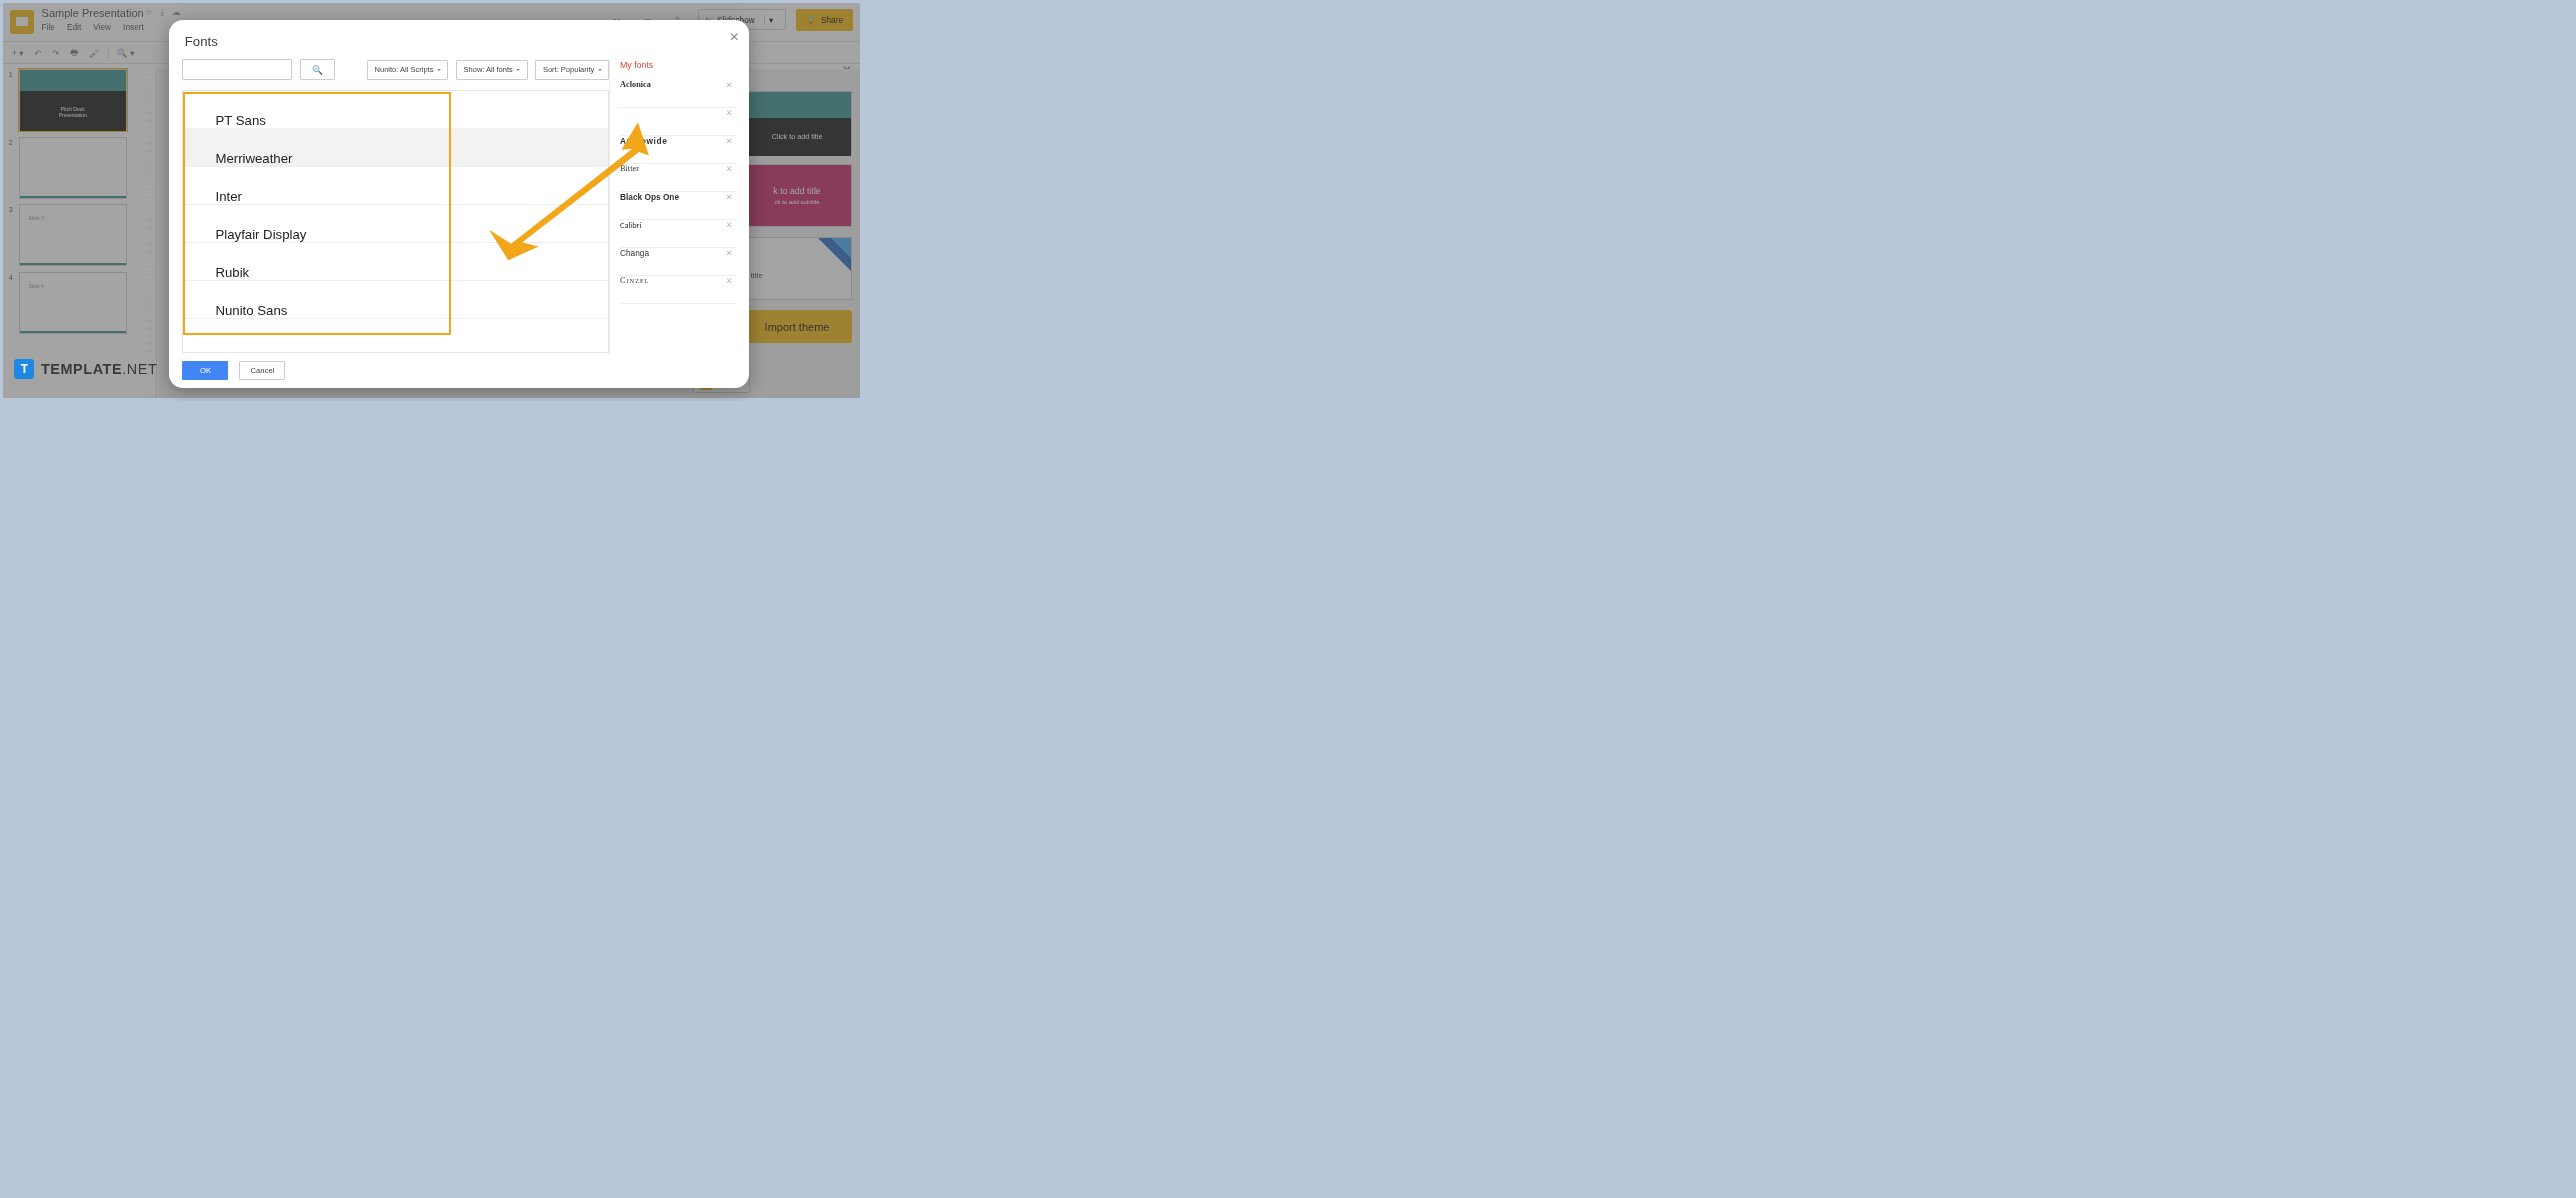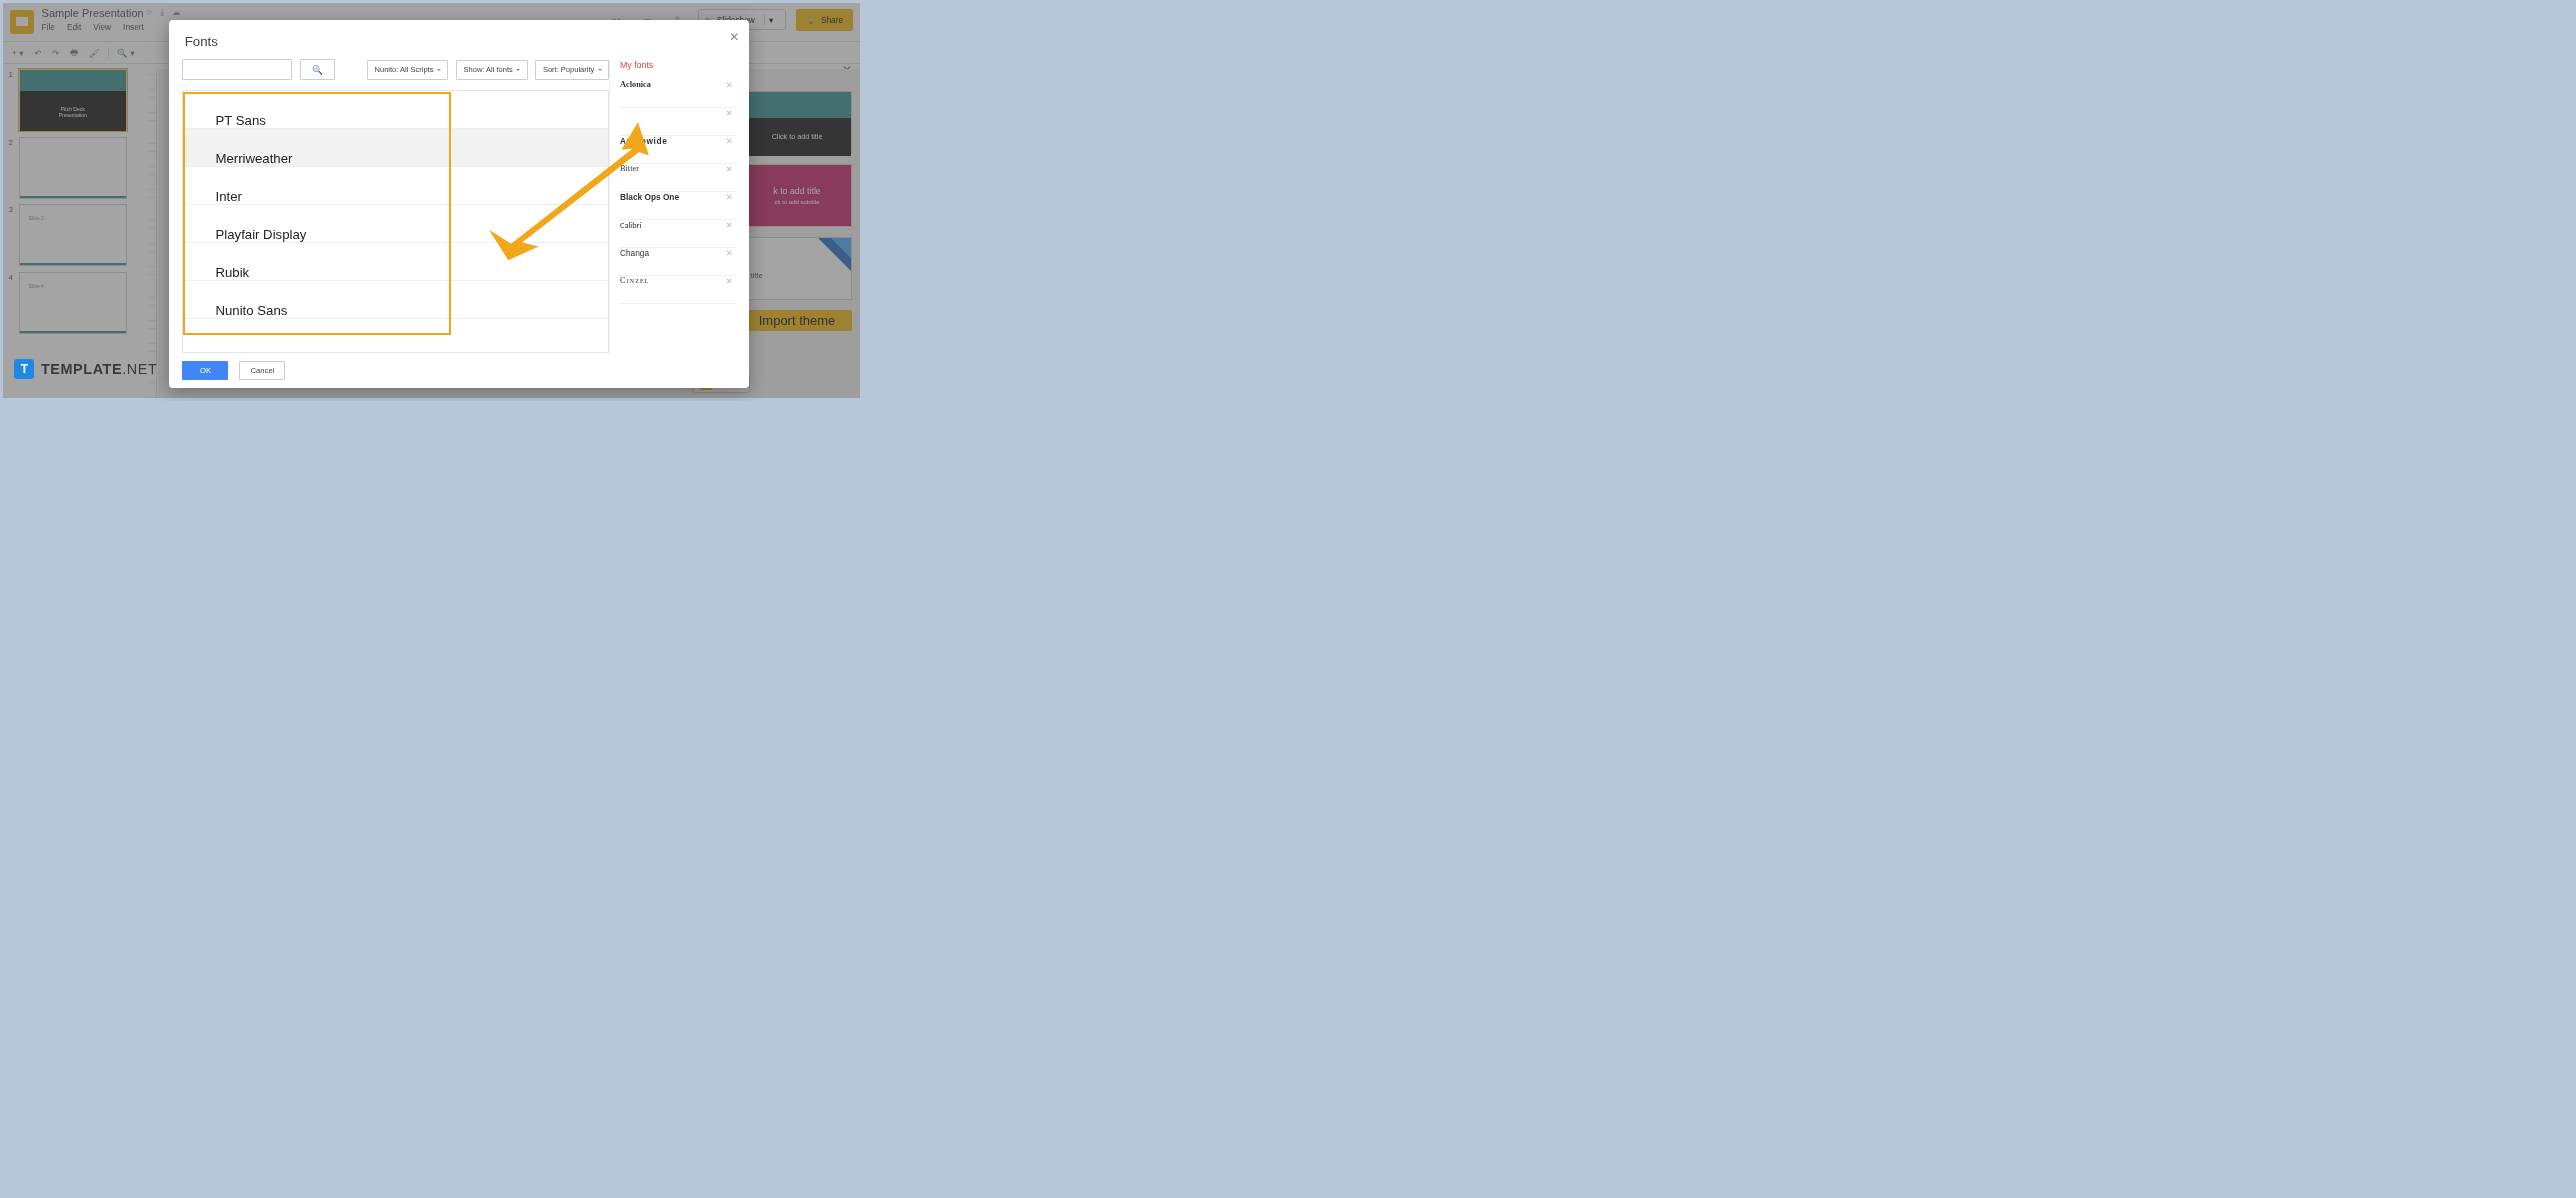--- a/index.html
+++ b/index.html
@@ -47,26 +47,26 @@
 .theme-card { height: 63px; border: 0.6px solid #ccc; background: #fff; margin-bottom: 10px; position: relative; color:#fff; }
 .tc1-top { height: 25.4px; background: #2a8b8b; }
 .tc1-bot { height: 38px; background: #0a0a0a; display:flex;flex-direction:column;align-items:center;justify-content:center;font-size:7.2px;}
 .tc2 { background: #c2185b; display:flex;flex-direction:column;align-items:center;justify-content:center; }
 .tc2 .t { font-size: 8.8px; font-weight:500;}
 .tc2 .s { font-size: 6px; margin-top:3.3px;}
 .tc3 { background:#fff; position:relative; }
 .tc3 .tri1{position:absolute;right:0;top:0;width:0;height:0;border-top:33px solid #1565c0;border-left:33px solid transparent;}
 .tc3 .tri2{position:absolute;right:0;top:0;width:0;height:0;border-top:20px solid #42a5f5;border-left:20px solid transparent;}
 .tc3 .tt{position:absolute;left:7.7px;top:33px;color:#333;font-size:7.7px;}
-.import-btn { height: 21px; background: #f4b400; border-radius: 2.2px; display:flex;align-items:center;justify-content:center;font-size:13px;font-weight:500;}
+.import-btn { height: 33px; background: #f4b400; border-radius: 2.2px; display:flex;align-items:center;justify-content:center;font-size:11px;font-weight:500;}
 .explore-row{position:absolute;right:110px;bottom:4.4px;height:19px;border:0.6px solid #ccc;border-radius:2.2px;background:#fff;display:flex;align-items:center;padding:0 6.6px;font-size:7.2px;color:#444;gap:5.5px;}
 .explore-ico{width:12px;height:12px;background:#f4b400;border-radius:1.7px;}
 
 
-.dialog { position: absolute; left: 166px; top: 16.6px; width: 580px; height: 368px; background: #fff; border-radius: 4px; box-shadow: 0 3.3px 16.6px rgba(0,0,0,0.3); z-index: 10; }
+.dialog { position: absolute; left: 166px; top: 16.6px; width: 580px; height: 368px; background: #fff; border-radius: 14px; box-shadow: 0 3.3px 16.6px rgba(0,0,0,0.3); z-index: 10; }
 .dlg-title { padding: 14.4px 15.5px 10px; font-size: 13.2px; color: #3c4043; }
 .dlg-close { position: absolute; right: 10px; top: 10px; font-size: 12px; color: #888; cursor: pointer; }
 .dlg-body { display: flex; padding: 0 13.2px; height: 294px; }
 .dlg-left { flex: 1; display: flex; flex-direction: column; }
 .dlg-controls { display: flex; gap: 7.7px; align-items: center; margin-bottom: 10px; flex-wrap: wrap; }
 .dlg-input { width: 110px; height: 21px; border: 0.6px solid #ccc; border-radius: 1.1px; }
 .dlg-search { width: 35px; height: 21px; border: 0.6px solid #ccc; border-radius: 1.1px; display:flex;align-items:center;justify-content:center;color:#666; }
 .filter-btn { height: 20px; border: 0.6px solid #ccc; border-radius: 1.1px; padding: 0 6.6px; font-size: 7.5px; color: #444; display:flex;align-items:center;gap:3.3px; }
 .caret-down { display:inline-block;width:0;height:0;border-left:2.2px solid transparent;border-right:2.2px solid transparent;border-top:2.8px solid #888; }
 .font-list { flex: 1; border: 0.6px solid #e4e4e4; overflow-y: auto; position: relative; }

